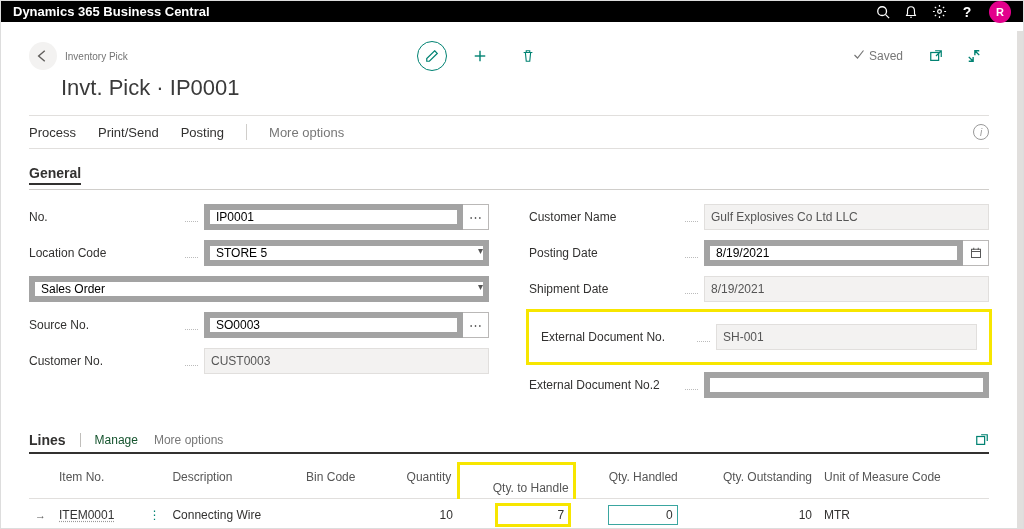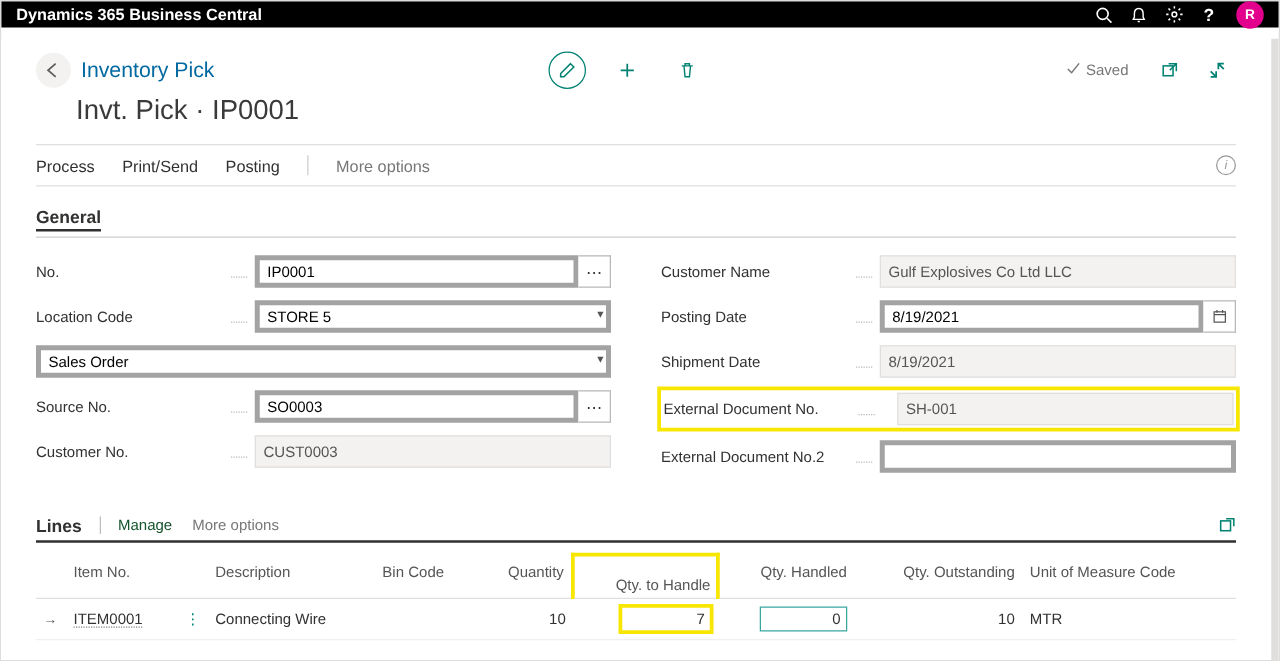--- a/index.html
+++ b/index.html
@@ -12,21 +12,21 @@
   .topbar .ticon { width:28px; height:28px; display:flex; align-items:center; justify-content:center; color:#fff; cursor:pointer; }
   .topbar .avatar { width:22px; height:22px; border-radius:50%; background:#e3008c; color:#fff; display:flex; align-items:center; justify-content:center; font-size:11px; font-weight:600; margin-left:8px; cursor:pointer;}
   
   .page { position:absolute; top:30px; left:0; right:6px; bottom:0; background:#fff; overflow:auto; }
   .rscroll { position:absolute; top:30px; right:0; width:6px; bottom:0; background:#e1dfdd; }
   .arex { position:absolute; right:8px; top:36px; background:#e5d6ea; color:#6b4a7a; font-size:9px; padding:1px 4px; border:1px solid #c9b3d4;}
   .content { padding:10px 28px 20px 28px; }
   
   .hdr { display:flex; align-items:center; gap:8px; margin-bottom:2px; }
   .back { width:28px; height:28px; border-radius:50%; background:#f3f2f1; display:flex; align-items:center; justify-content:center; color:#605e5c; cursor:pointer; }
-  .hdr .crumb { color:#0369a1; font-size:17px; }
+  .hdr .crumb { color:#737373; font-size:10px; }
   .hdr .spacer { flex:1; }
   .hdr .roundbtn { width:30px; height:30px; border:1px solid #008272; border-radius:50%; display:flex; align-items:center; justify-content:center; color:#008272; cursor:pointer; }
   .hdr .flatbtn { width:30px; height:30px; display:flex; align-items:center; justify-content:center; color:#008272; cursor:pointer; }
   .hdr .saved { color:#777; font-size:12px; display:flex; align-items:flex-start; gap:4px; margin-left:20px;}
   h1.pgtitle { font-weight:400; font-size:22px; color:#3a3a3a; margin:4px 0 10px 32px; }
   
   .actbar { display:flex; align-items:center; gap:22px; border-top:1px solid #e1dfdd; border-bottom:1px solid #e1dfdd; padding:8px 0; margin-bottom:16px;margin-top:14px; }
   .actbar .a { color:#323130; cursor:pointer; font-size:13px; }
   .actbar .divider { width:1px; height:16px; background:#d0cecb; }
   .actbar .more { color:#777; }
@@ -35,21 +35,21 @@
   
   .sect-title { font-weight:700; font-size:14px; border-bottom:2px solid #323130; display:inline-block; padding-bottom:2px; margin-bottom:4px; }
   .sect-line { border-bottom:1px solid #d0cecb; margin-bottom:14px; }
   .twocol { display:flex; gap:40px; }
   .col { flex:1; }
   .field { display:flex; align-items:center; margin-bottom:10px; }
   .flabel { width:150px; color:#323130; font-size:12px; position:relative; white-space:nowrap; }
   .dots { flex:1; border-bottom:1px dotted #bbb; margin:0 6px 2px 6px; height:1px; }
   .flabel-wrap { display:flex; align-items:flex-end; width:175px; }
   .inpwrap { flex:1; display:flex; }
-  .inp { flex:1; height:26px; border:4px solid #a3a3a3; padding:0 6px; font-size:12px; background:#fff; }
+  .inp { flex:1; height:26px; border:6px solid #a3a3a3; padding:0 6px; font-size:12px; background:#fff; }
   .inp.readonly { background:#f3f2f1; color:#555; border:1px solid #e1dfdd; }
   .inpbtn { width:26px; height:26px; border:1px solid #bab8b7; border-left:none; display:flex; align-items:center; justify-content:center; color:#333; cursor:pointer; background:#fff;}
   .selwrap { position:relative; }
   .chev { position:absolute; right:6px; top:5px; pointer-events:none; color:#555; font-size:10px;}
   .hi-yellow { outline:3px solid #f7e600; outline-offset:0; }
   
   .lines-hdr { display:flex; align-items:center; border-bottom:2px solid #323130; padding-bottom:4px; margin-top:24px; }
   .lines-hdr .t { font-weight:700; font-size:14px; }
   .lines-hdr .divider { width:1px; height:14px; background:#c0bebb; margin:0 14px;}
   .lines-hdr .a { color:#14532d; font-size:12px; cursor:pointer; }
@@ -244,21 +244,21 @@
           </div>
           <div class="field">
             <div class="flabel-wrap">
                 <span class="flabel">Shipment Date</span>
                 <span class="dots"></span>
               </div>
             <div class="inpwrap">
               <input class="inp readonly" readonly="" value="8/19/2021" style="">
             </div>
           </div>
-          <div class="field hi-yellow" style="padding:2px;gap:12px;">
+          <div class="field hi-yellow" style="padding:12px;">
             <div class="flabel-wrap">
                 <span class="flabel">External Document No.</span>
                 <span class="dots"></span>
               </div>
             <div class="inpwrap">
               <input class="inp readonly" readonly="" value="SH-001" style="">
             </div>
           </div>
           <div class="field">
             <div class="flabel-wrap">

